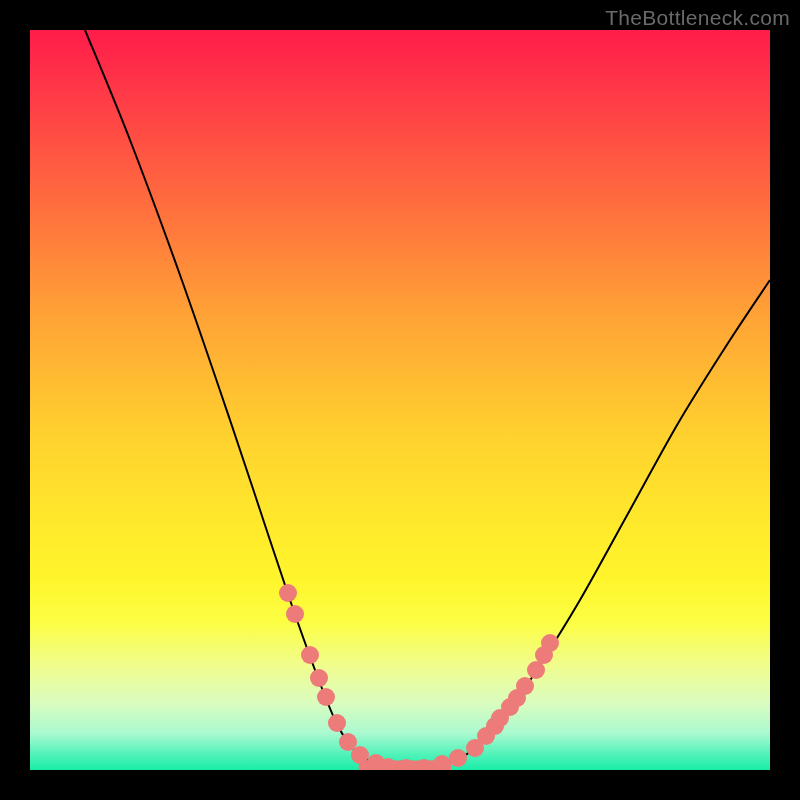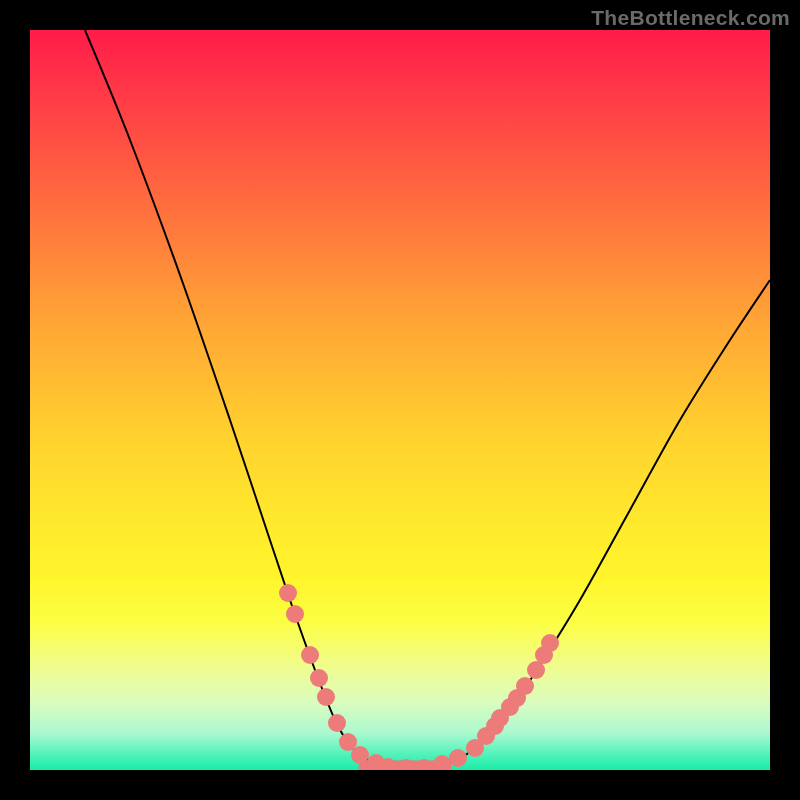--- a/index.html
+++ b/index.html
@@ -49,21 +49,21 @@
     width: 740px;
     height: 740px;
   }
   .watermark {
     position: absolute;
     top: 6px;
     right: 10px;
     color: #6a6a6a;
     font-size: 21px;
     letter-spacing: 0.3px;
-    font-weight: 700;
+    font-weight: 400;
   }
 </style>
 </head>
 <body>
 
 <div class="frame">
   <div class="watermark">TheBottleneck.com</div>
   <div class="plot">
     <svg class="curve" viewBox="0 0 740 740">
       <path id="main-curve" fill="none" stroke="#000" stroke-width="2" d="M 55 0 C 62.5 18.3, 84.2 69.2, 100 110 C 115.8 150.8, 133.3 198.3, 150 245 C 166.7 291.7, 186.7 350.8, 200 390 C 213.3 429.2, 220.0 450.0, 230 480 C 240.0 510.0, 250.8 543.3, 260 570 C 269.2 596.7, 277.5 620.0, 285 640 C 292.5 660.0, 299.2 677.5, 305 690 C 310.8 702.5, 315.0 708.7, 320 715 C 325.0 721.3, 330.0 724.7, 335 728 C 340.0 731.3, 344.2 733.3, 350 735 C 355.8 736.7, 363.3 737.5, 370 738 C 376.7 738.5, 383.3 738.5, 390 738 C 396.7 737.5, 403.3 736.7, 410 735 C 416.7 733.3, 424.2 730.8, 430 728 C 435.8 725.2, 440.0 722.2, 445 718 C 450.0 713.8, 454.2 709.3, 460 703 C 465.8 696.7, 471.7 691.3, 480 680 C 488.3 668.7, 498.3 653.3, 510 635 C 521.7 616.7, 535.0 595.8, 550 570 C 565.0 544.2, 583.3 510.0, 600 480 C 616.7 450.0, 633.3 418.3, 650 390 C 666.7 361.7, 685.0 333.3, 700 310 C 715.0 286.7, 733.3 260.0, 740 250"></path>

